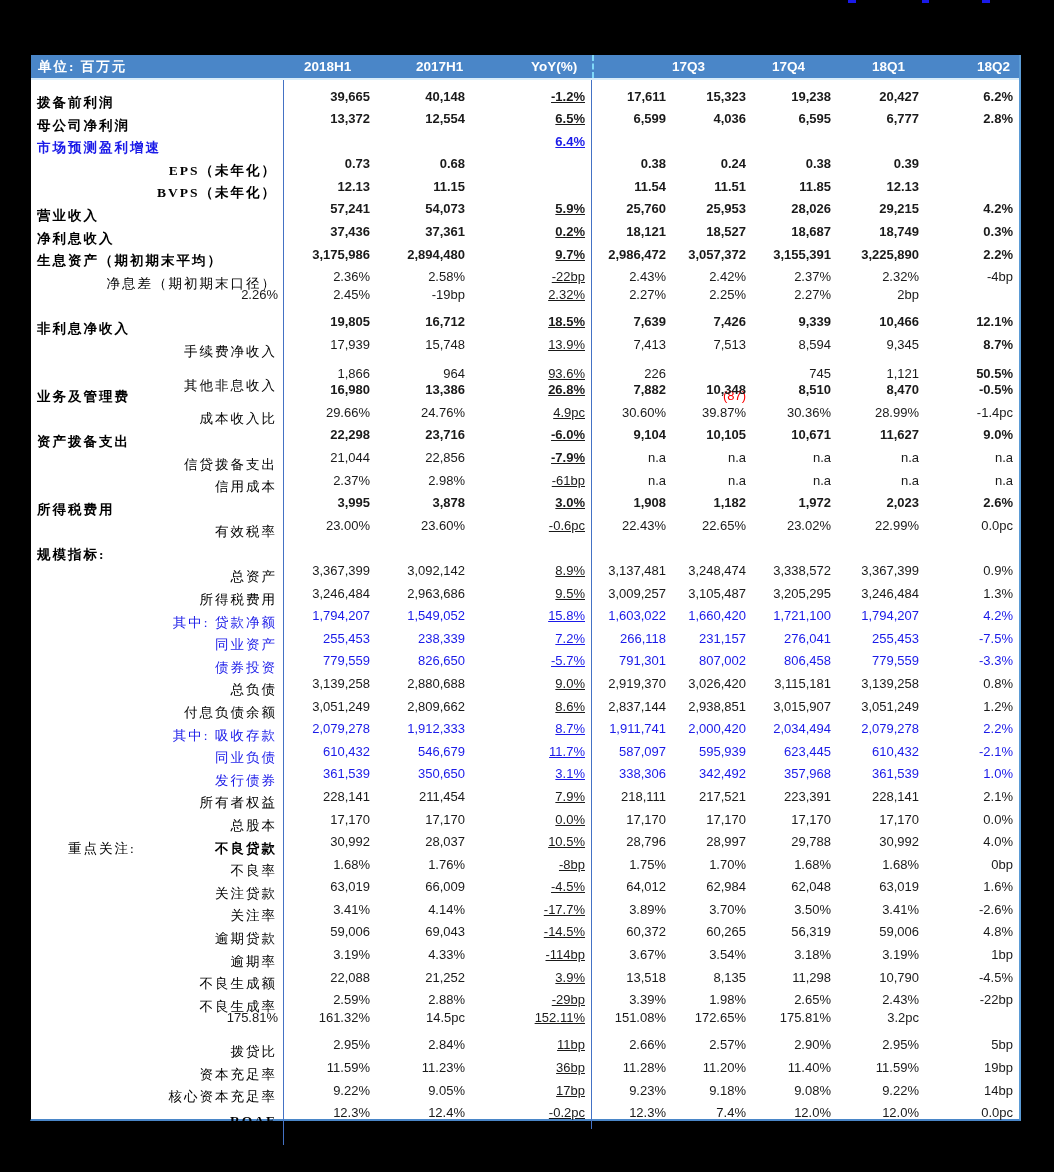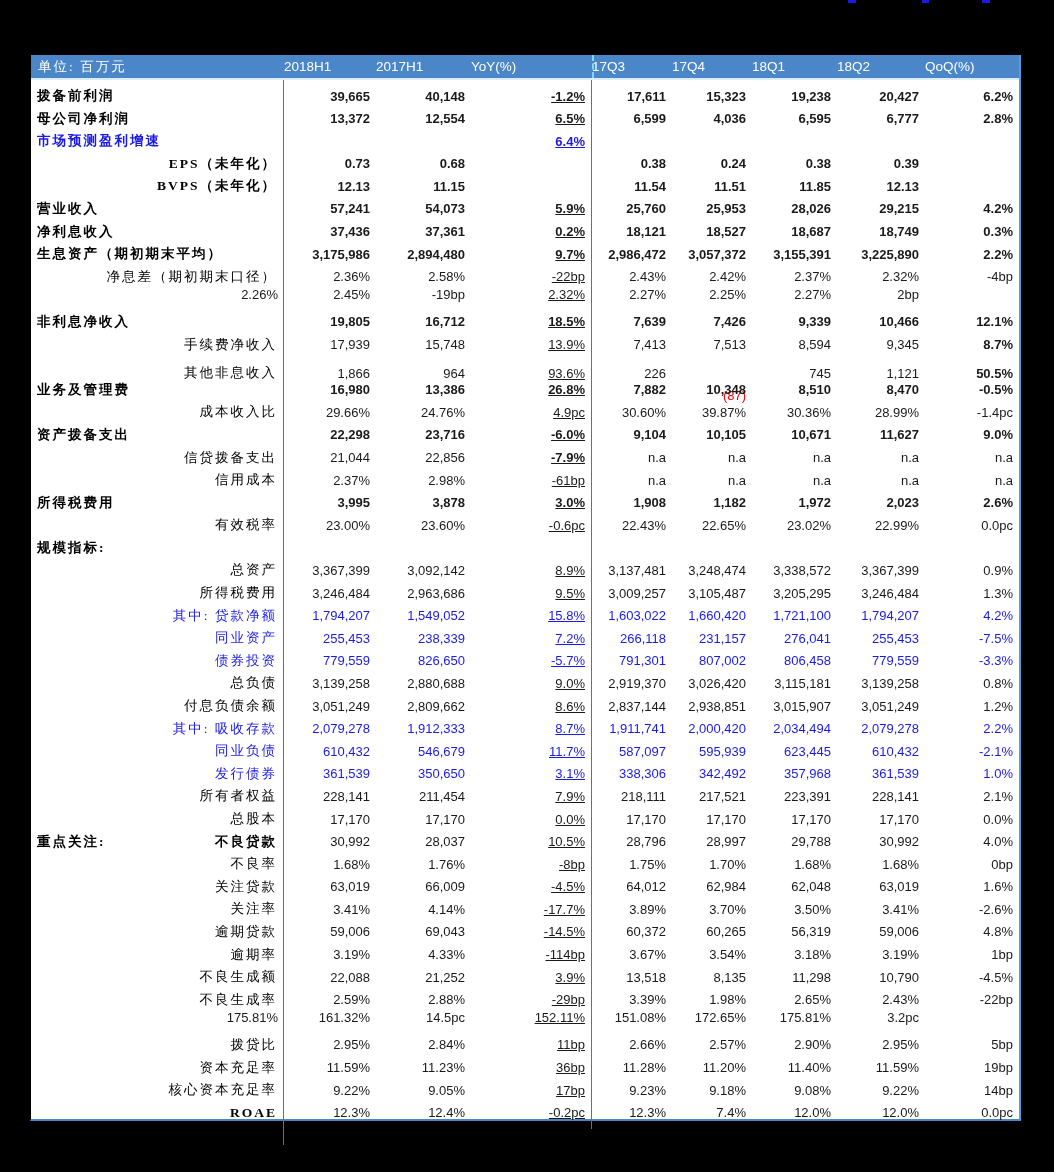--- a/index.html
+++ b/index.html
@@ -13,34 +13,35 @@
   #tbl {
     position:absolute; left:30px; top:55px; width:988px;
     background: var(--table-bg,#fff);
     border-left:1px solid #000;
     border-right:2px solid #5b9bd5;
     border-bottom:2px solid var(--accent,#4a86c8);
   }
   .grid { display:grid; grid-template-columns:253px 92px 95px 121px 80px 80px 85px 88px 94px; }
   .hdr {
     height:23px; background: var(--accent,#4a86c8); color:#fff;
-    font-weight:normal; font-size:13.5px; align-items:center; position:relative;
+    font-weight:bold; font-size:13.5px; align-items:center; position:relative;
     border-bottom:2px solid #d9ecf9;
+    gap:20px;
   }
   .hdr .ucell { text-align:left; padding-left:7px; font-family:"Liberation Serif", serif; letter-spacing:2px; }
   .hdr .hcell { text-align:left; font-family:"Liberation Sans", sans-serif; }
   .hdr .dash { position:absolute; left:561px; top:0; width:0; height:23px; border-left:2px dashed #7fd8f8; }
   .row { height:22.6px; align-items:center; }
   .cell { overflow:hidden; white-space:nowrap; }
   .cell.num {
     text-align:right; padding-right:6px; font-size:13px; color:#1a1a1a;
     font-family:"Liberation Sans", sans-serif;
   }
   .cell.label {
-    display:flex; align-items:center; padding:16px 6px; font-size:13.5px; color:#000;
+    display:flex; align-items:flex-end; padding:16px 6px; font-size:13.5px; color:#000;
     font-family:"Liberation Serif", serif; letter-spacing:2px;
     border-right:1px solid var(--border-blue,#4472c4);
     height:100%;
   }
   .cell.label.left  { justify-content:flex-start; }
   .cell.label.right { justify-content:flex-end; }
   .cell.label.between { justify-content:space-between; }
   
   .row .cell:nth-child(4) { border-right:1px solid var(--border-blue,#4472c4); height:100%; display:flex; align-items:center; justify-content:flex-end;text-decoration:underline; }
   .row.bold .cell, .row.blue-bold .cell { font-weight:bold; }
@@ -493,21 +494,21 @@
         <div class="cell num">17,170</div>
         <div class="cell num">0.0%</div>
         <div class="cell num">17,170</div>
         <div class="cell num">17,170</div>
         <div class="cell num">17,170</div>
         <div class="cell num">17,170</div>
         <div class="cell num">0.0%</div>
       </div>
       <div class="grid row bold-label">
         <div class="cell label between">
-          <span style="font-weight: bold;">重点关注:</span>
+          <span style="font-weight: normal; margin-left: 31px;">重点关注:</span>
           <span>不良贷款</span>
         </div>
         <div class="cell num">30,992</div>
         <div class="cell num">28,037</div>
         <div class="cell num">10.5%</div>
         <div class="cell num">28,796</div>
         <div class="cell num">28,997</div>
         <div class="cell num">29,788</div>
         <div class="cell num">30,992</div>
         <div class="cell num">4.0%</div>

